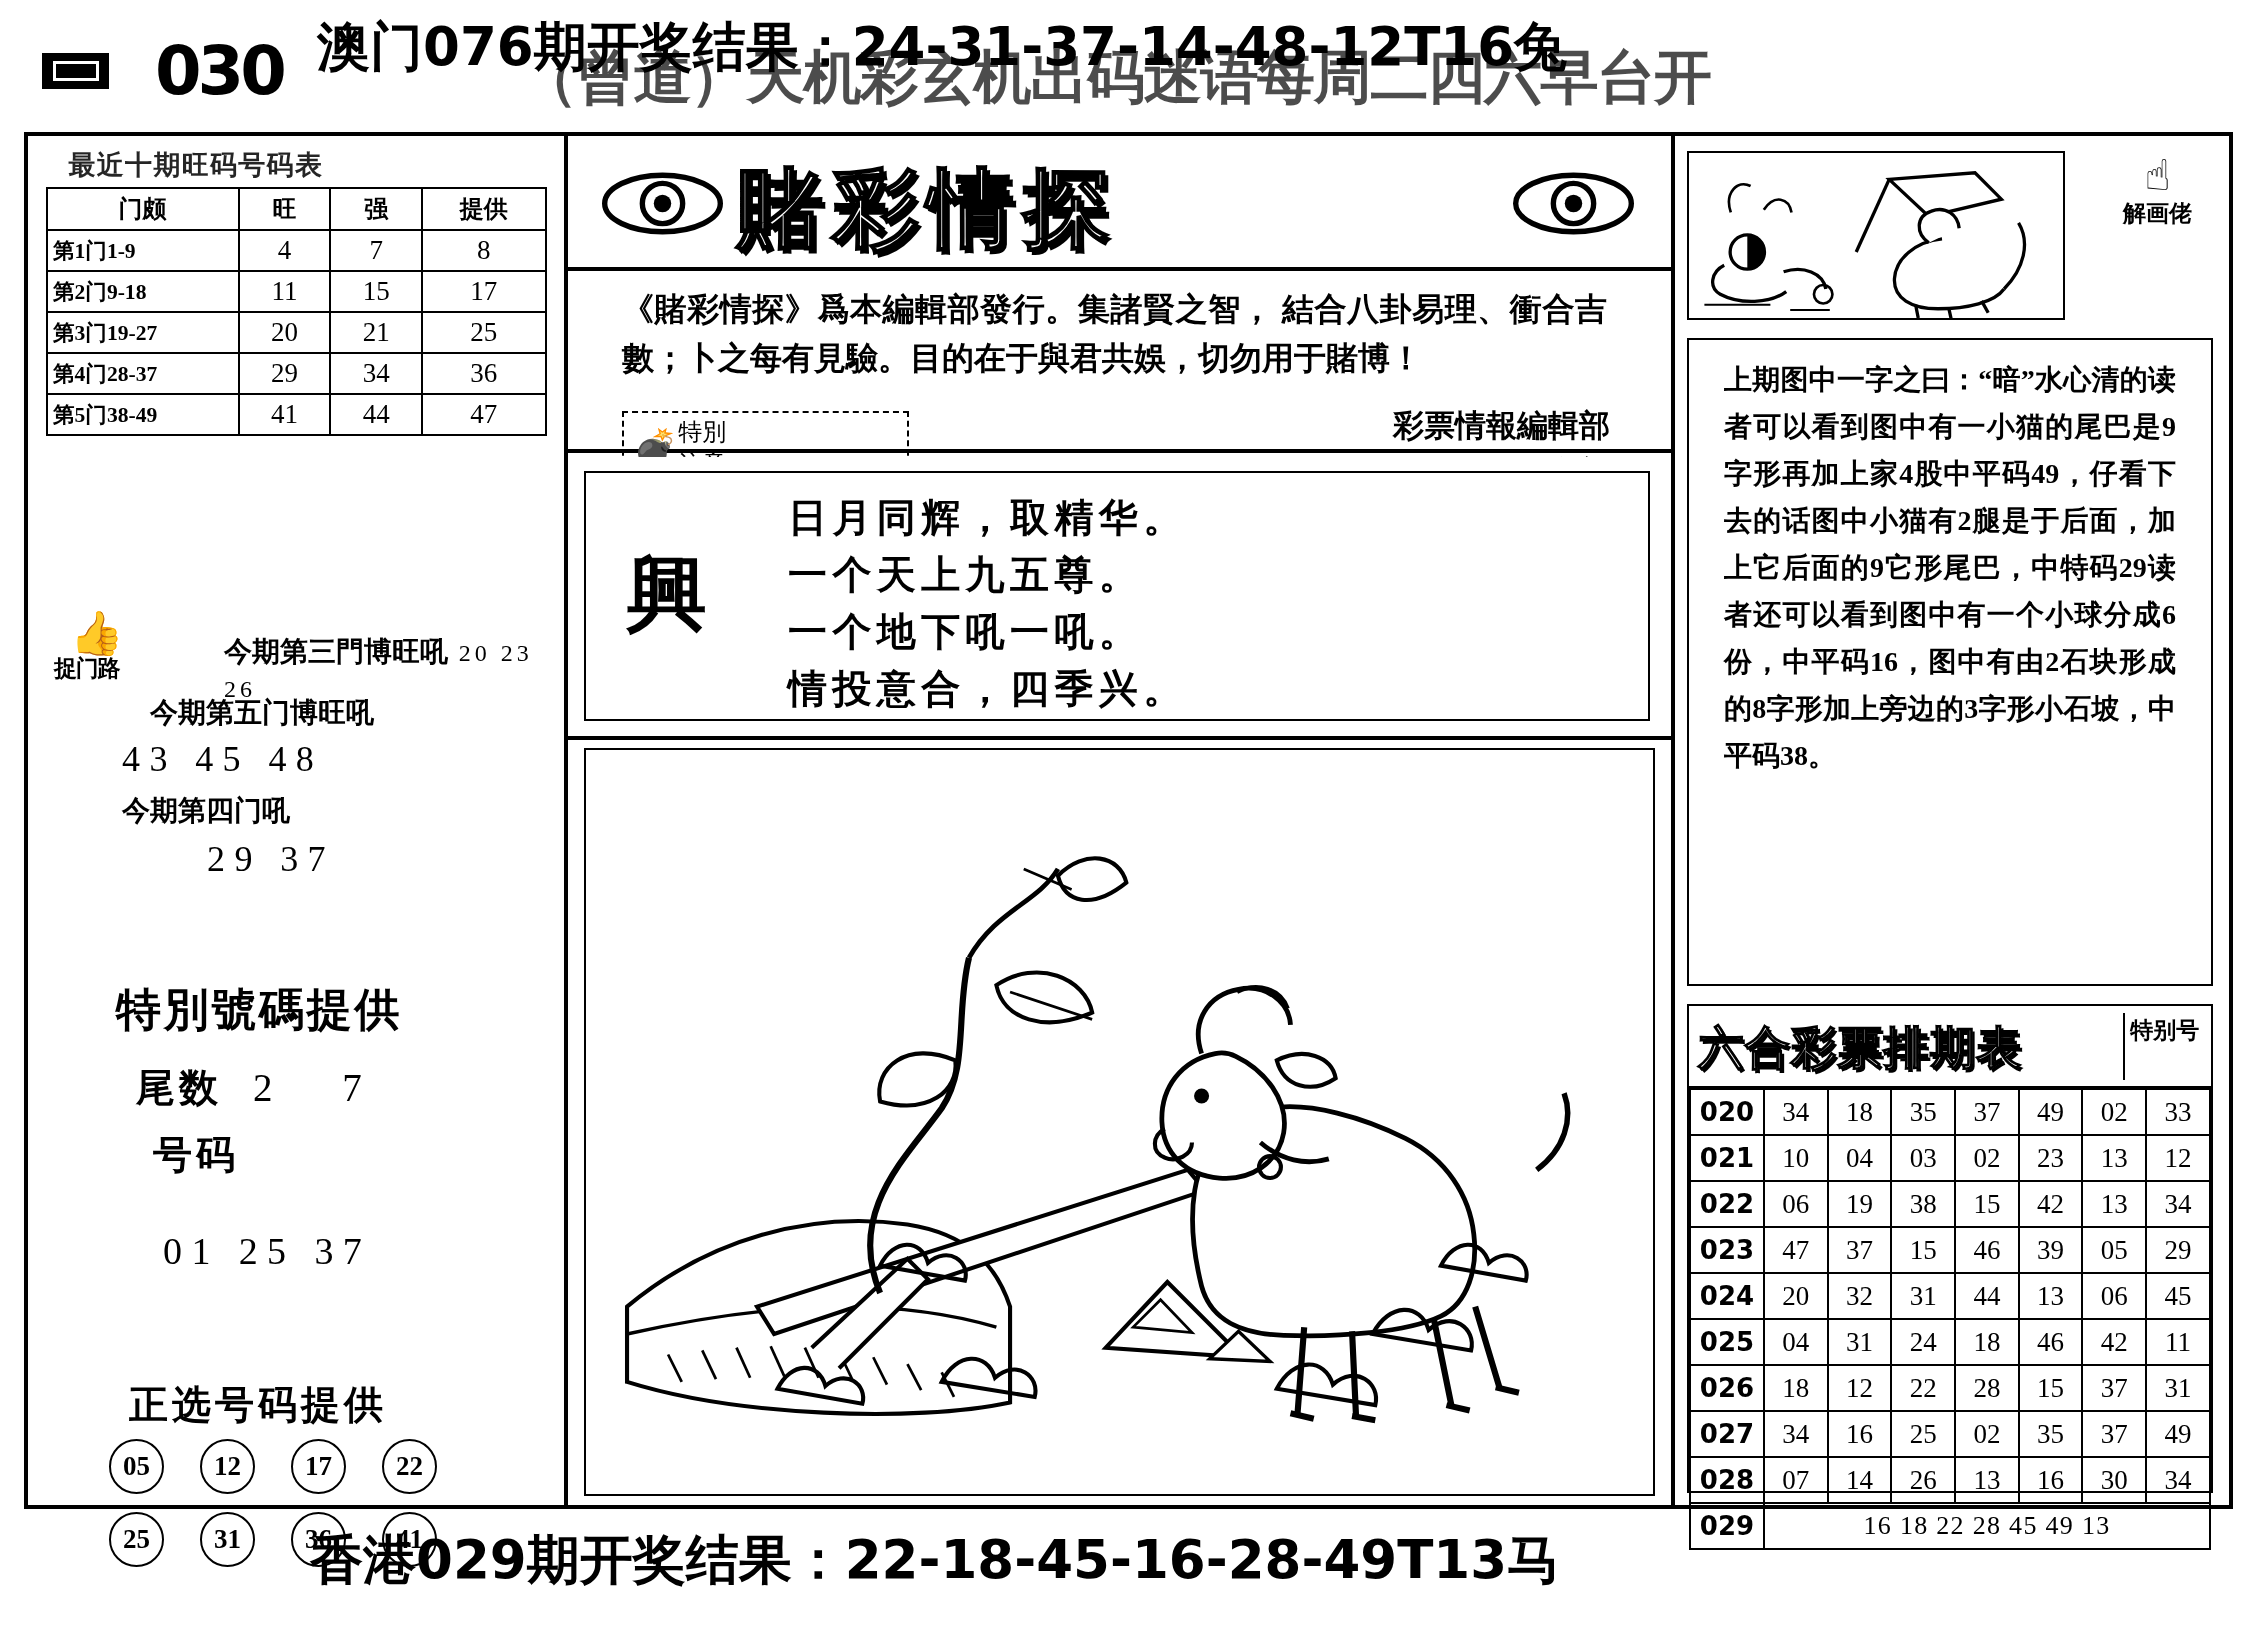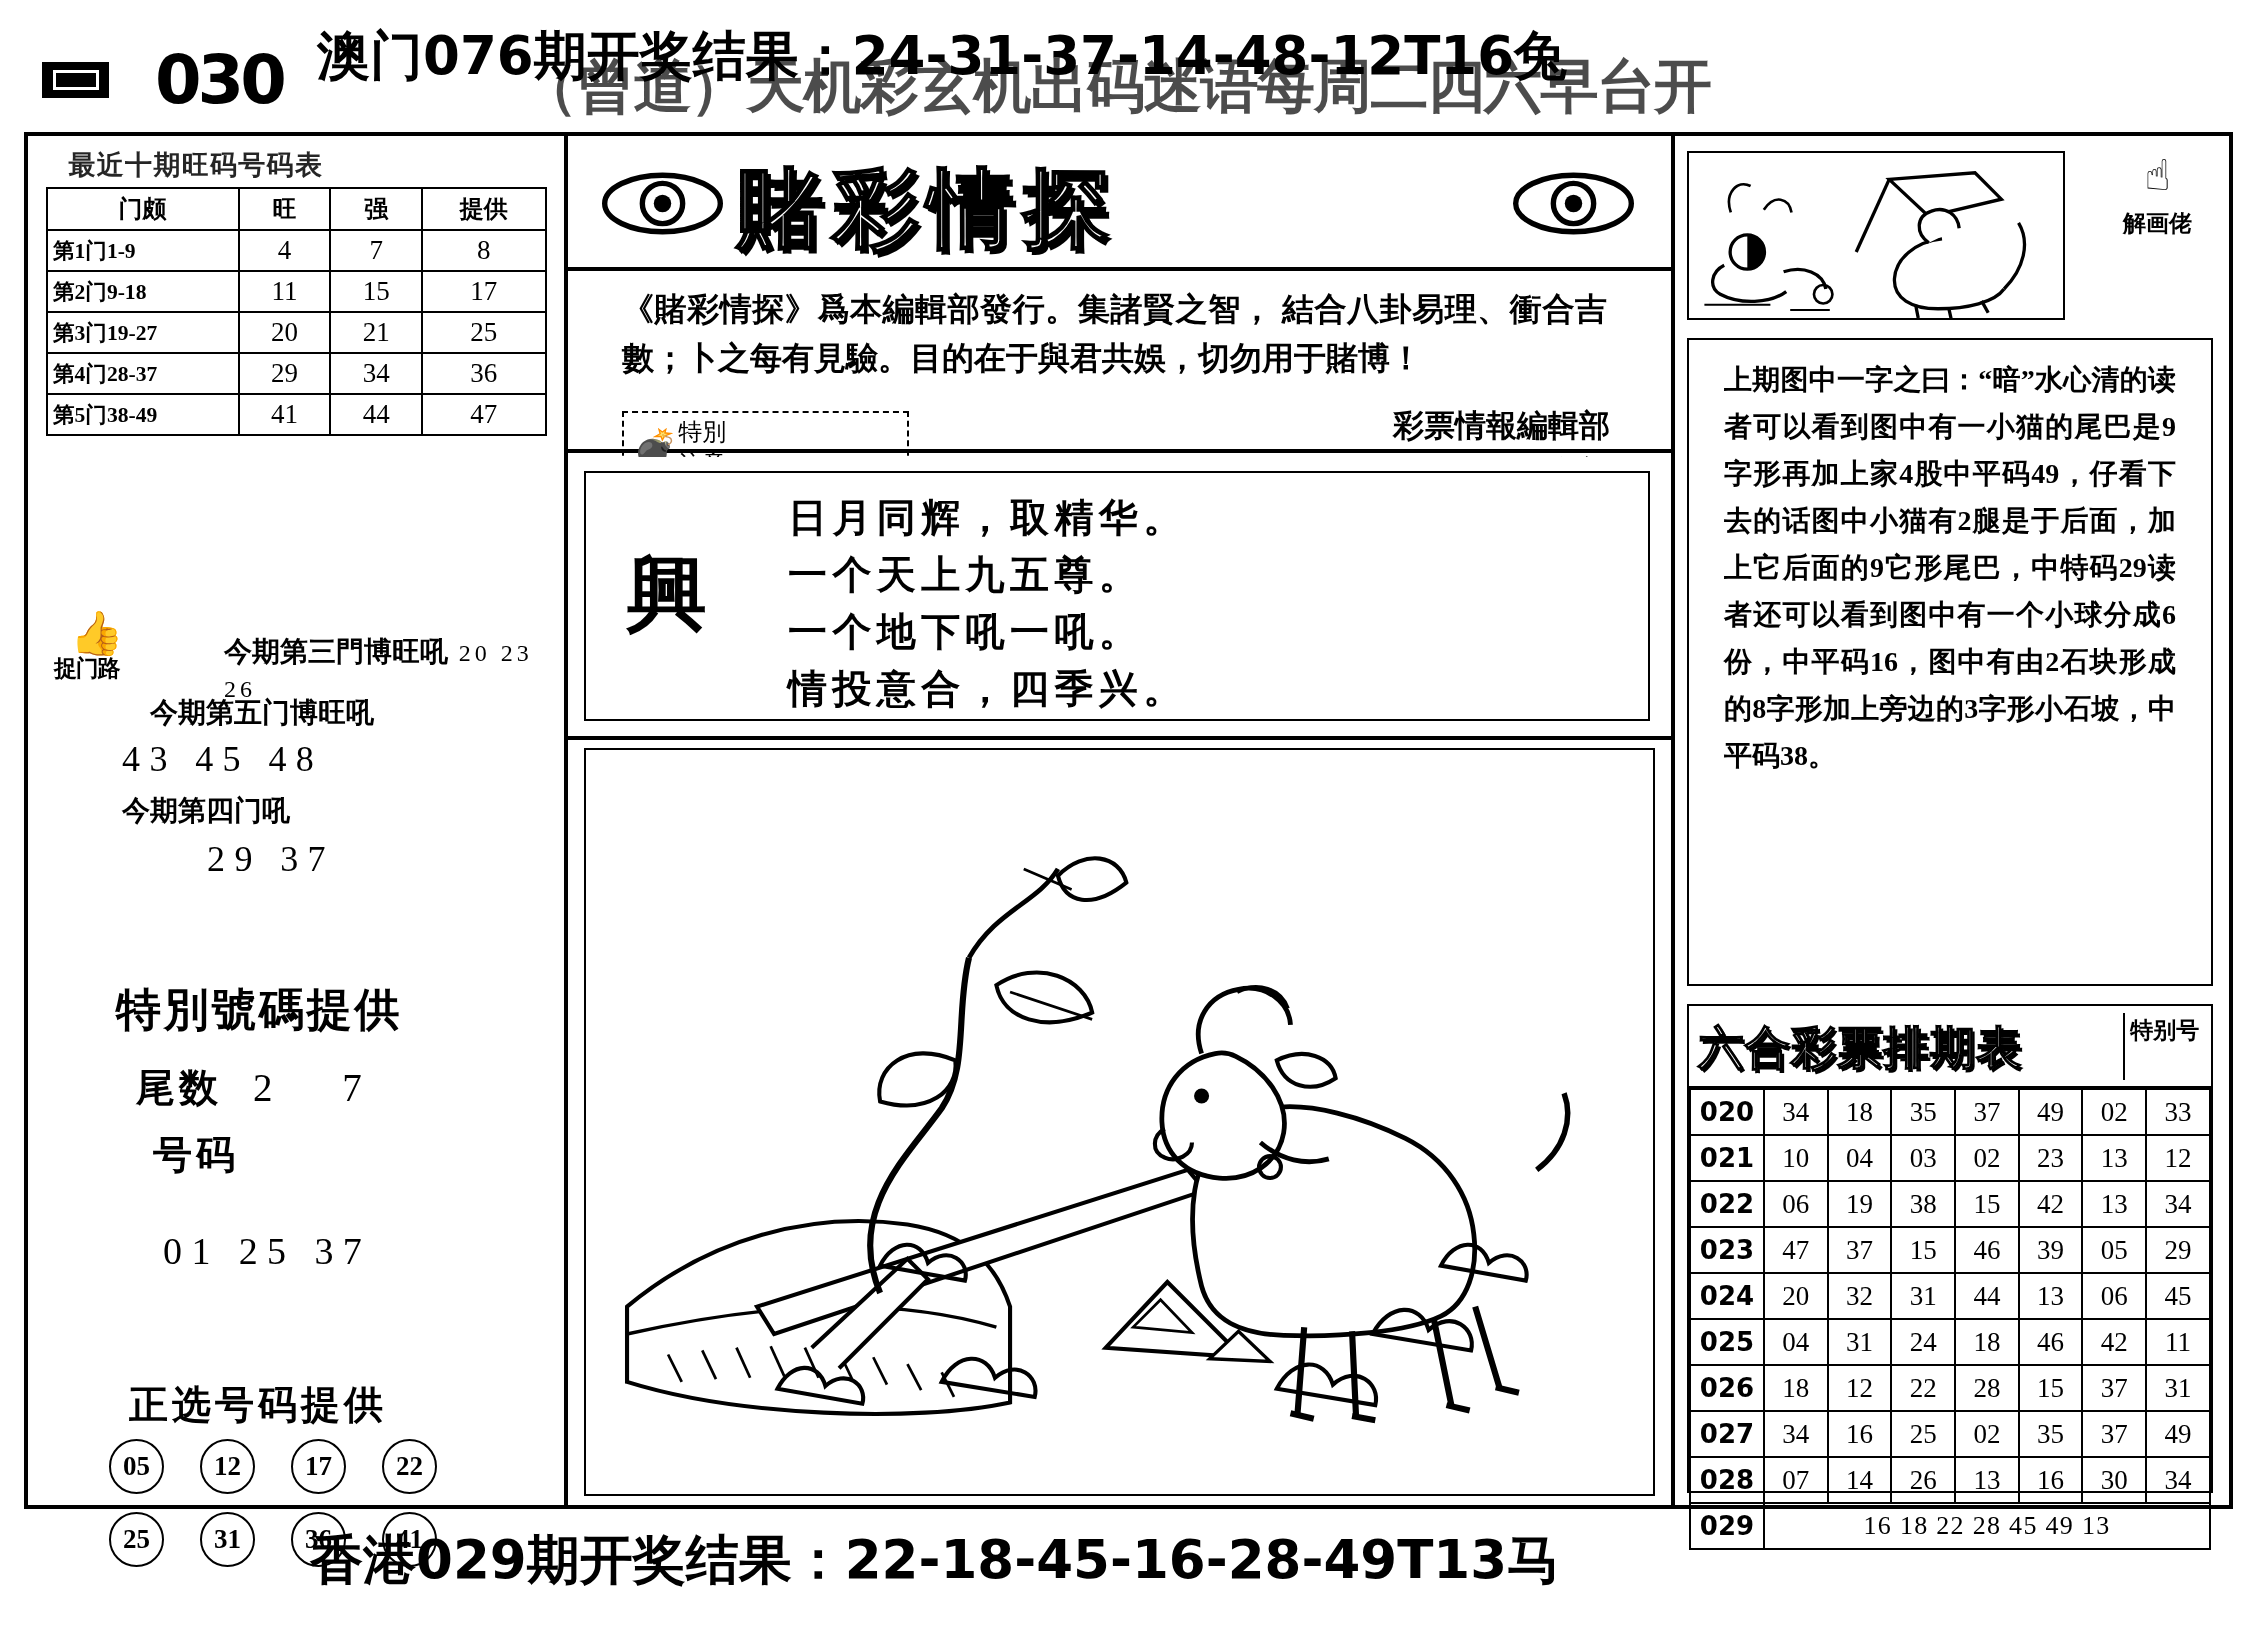--- a/index.html
+++ b/index.html
@@ -1,20 +1,20 @@
 <!DOCTYPE html>
 <html style="font-size:10.8px"><head>
 <meta charset="utf-8">
 <style>
   html,body{margin:0;padding:0;background:#fff;}
   body{width:2261px;height:1631px;font-family:"DejaVu Sans","Liberation Sans",sans-serif;color:#000;overflow:hidden;}
   .page{position:relative;width:2261px;height:1631px;}
 
   
-  .top-band{position:absolute;left:0;top:0;width:2261px;height:128px;margin-top:9px;}
+  .top-band{position:absolute;left:0;top:0;width:2261px;height:128px;}
   .top-ghost{position:absolute;left:520px;top:39px;width:1687px;font-size:58px;font-weight:bold;white-space:nowrap;color:#111;opacity:.75;letter-spacing:-1.3px;}
   .top-main{position:absolute;left:317px;top:12px;width:1890px;font-size:53px;font-weight:bold;white-space:nowrap;letter-spacing:0px;}
   .logo-sq{position:absolute;left:42px;top:53px;width:67px;height:36px;background:#000;}
   .logo-sq:after{content:"";position:absolute;left:10.8px;top:8px;width:46px;height:20px;border:3.4px solid #fff;box-sizing:border-box;}
   .logo-txt{position:absolute;left:155px;top:32px;font-size:67px;font-weight:bold;font-family:"DejaVu Sans",sans-serif;letter-spacing:-4px;}
 
   
   .frame{position:absolute;left:24px;top:132px;width:2209px;height:1377px;border:4.7px solid #000;box-sizing:border-box;}
 
   
@@ -72,21 +72,21 @@
   .poem-char{position:absolute;left:40px;top:67px;font-size:81px;font-weight:bold;font-family:"DejaVu Sans",serif;}
   .poem-lines{position:absolute;left:202px;top:16px;font-size:39px;line-height:57px;font-weight:bold;letter-spacing:5.4px;font-family:"Liberation Serif",serif;}
 
   .mid-pic{position:absolute;left:0;top:605px;width:100%;bottom:0;}
   .pic-box{position:absolute;left:16px;top:6.7px;right:16px;bottom:9.4px;border:2.7px solid #000;box-sizing:border-box;overflow:hidden;}
 
   
   .r-pic{position:absolute;left:12px;top:15px;width:378px;height:169px;border:2.7px solid #000;box-sizing:border-box;overflow:hidden;}
   .r-hand{position:absolute;left:432px;top:13.5px;width:101px;text-align:center;}
   .r-hand .h{font-size:43px;}
-  .r-hand .t{font-size:23px;font-weight:bold;line-height:26px;margin-top:10px;}
+  .r-hand .t{font-size:23px;font-weight:bold;line-height:26px;margin-top:0;}
   .r-note{position:absolute;left:12px;top:202px;width:526px;height:648px;border:2.7px solid #000;box-sizing:border-box;padding:16px 35px;}
   .r-note p{margin:0;font-size:28px;line-height:47px;font-family:"Liberation Serif",serif;font-weight:bold;text-align:justify;}
 
   .r-sched{position:absolute;left:12px;top:868px;width:526px;bottom:12px;border:2.7px solid #000;box-sizing:border-box;}
   .sched-head{position:relative;height:80px;border-bottom:2.7px solid #000;}
   .sched-head .ttl{position:absolute;left:9.4px;top:12px;font-size:45px;font-weight:bold;letter-spacing:1.3px;-webkit-text-stroke:1.3px #000;color:#fff;text-shadow:2.7px 2.7px 0 #000;}
   .sched-head .sp{position:absolute;right:6.7px;top:6.7px;width:81px;text-align:center;font-size:23px;font-weight:bold;line-height:31px;border-left:2.7px solid #000;height:67px;padding-top:2.7px;box-sizing:border-box;}
   table.sched{border-collapse:collapse;width:100%;font-family:"Liberation Serif",serif;}
   table.sched td{border:2px solid #000;text-align:center;font-size:27px;height:42px;}
   table.sched td.per{font-weight:bold;width:70px;font-family:"DejaVu Sans",sans-serif;font-size:26px;}

